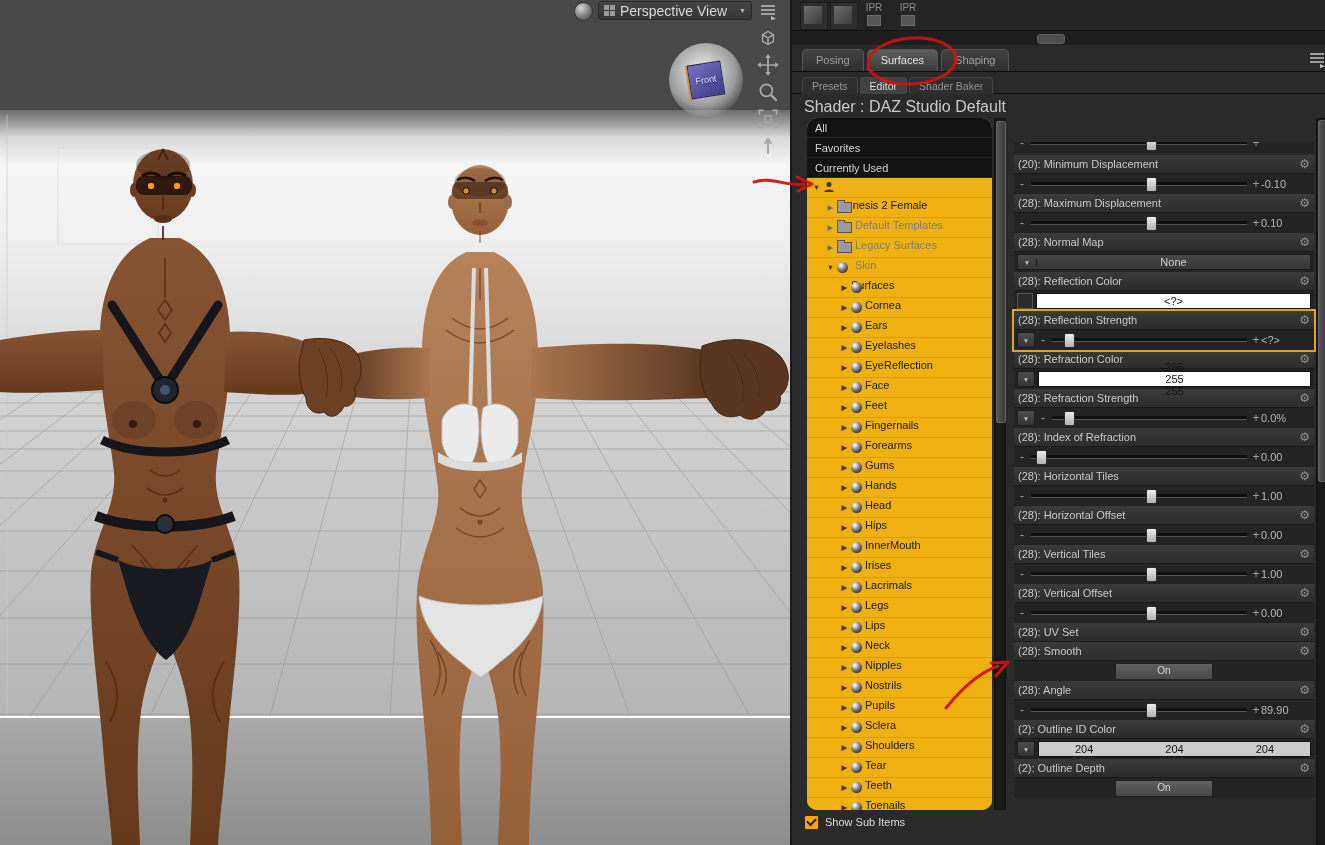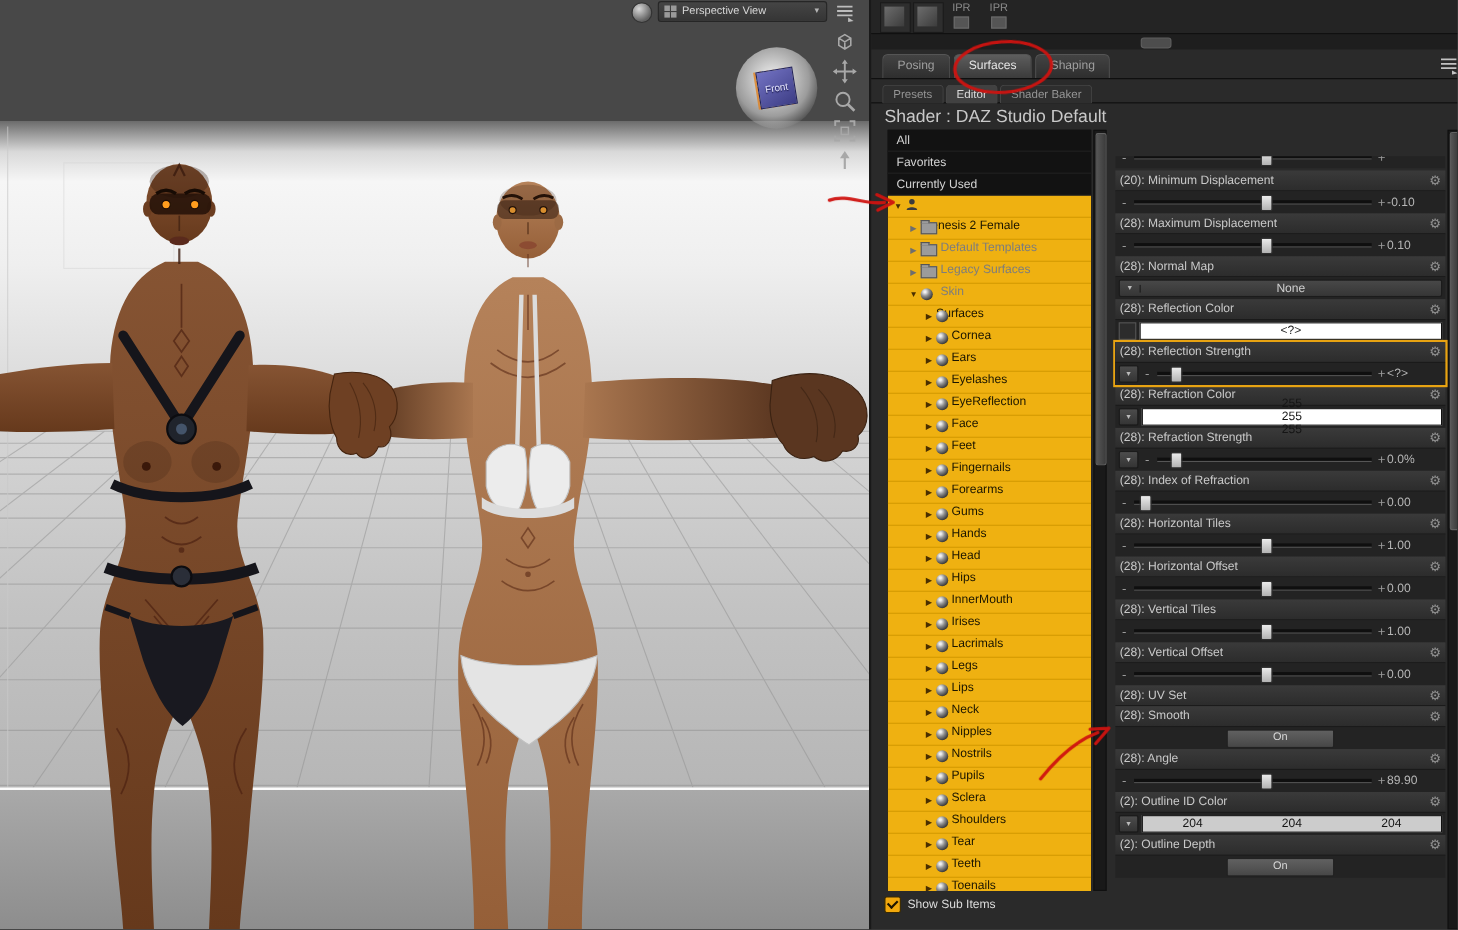--- a/index.html
+++ b/index.html
@@ -10,21 +10,21 @@
   .vp-scene{position:absolute;left:0;top:110px;width:790px;height:608px;
     background:linear-gradient(180deg,#6b6b6b 0px,#d9d9d9 28px,#f6f6f6 55px,#efefef 130px,#d6d6d6 270px,#c3c3c3 440px,#b6b6b6 608px);}
   .vp-floor{position:absolute;left:0;top:718px;width:790px;height:127px;
     background:linear-gradient(180deg,#a9a9a9,#8d8d8d);}
   #scene-svg{position:absolute;left:0;top:0;pointer-events:none;}
   .vp-dropdown{position:absolute;left:598px;top:1px;width:154px;height:19px;background:linear-gradient(#454545,#353535);
     border:1px solid #262626;border-radius:3px;display:flex;align-items:center;padding:0 5px;box-sizing:border-box;}
   .vp-grid-icon{width:11px;height:11px;margin-right:5px;
     background:linear-gradient(#9a9a9a,#9a9a9a) 0 0/5px 5px no-repeat,linear-gradient(#9a9a9a,#9a9a9a) 6px 0/5px 5px no-repeat,
                linear-gradient(#9a9a9a,#9a9a9a) 0 6px/5px 5px no-repeat,linear-gradient(#9a9a9a,#9a9a9a) 6px 6px/5px 5px no-repeat;}
-  .vp-dropdown .lbl{flex:1;font-size:10px;color:#d8d8d8;}
+  .vp-dropdown .lbl{flex:1;font-size:14px;color:#d8d8d8;}
   .caret{font-size:7px;color:#b5b5b5;}
   .vp-sphere{position:absolute;left:574px;top:2px;width:17px;height:17px;border-radius:50%;
     background:radial-gradient(circle at 35% 30%,#d8d8d8,#616161 70%);border:1px solid #333;}
   .vp-menu-icon{position:absolute;left:757px;top:2px;width:22px;height:18px;}
   .view-cube{position:absolute;left:669px;top:43px;width:74px;height:74px;border-radius:50%;
     background:radial-gradient(circle at 45% 40%,rgba(255,255,255,.95),rgba(225,225,225,.55) 55%,rgba(160,160,160,.15) 75%);
     display:flex;align-items:center;justify-content:center;}
   .cube-face{width:32px;height:32px;background:linear-gradient(150deg,#7272c2,#3d3d85);border:1px solid #23235c;
     transform:rotate(-9deg);display:flex;align-items:center;justify-content:center;
     font-size:9px;color:#e8e8ff;text-shadow:0 1px 1px #101040;box-shadow:-2px 0 0 rgba(224,130,32,.8);}
@@ -48,21 +48,21 @@
   .tab.active{background:linear-gradient(#5d5d5d,#3b3b3b);color:#e4e4e4;}
   .rp-tabline{position:absolute;left:0;top:71px;width:535px;height:1px;background:#0d0d0d;}
   .rp-subtabs{position:absolute;left:10px;top:72px;height:21px;white-space:nowrap;}
   .subtab{display:inline-block;height:16px;line-height:16px;padding:0 9px;margin-right:2px;position:relative;top:4px;
     background:#2e2e2e;border:1px solid #454545;border-bottom:none;border-radius:4px 4px 0 0;color:#959595;font-size:10.5px;}
   .subtab.active{background:#414141;color:#dcdcdc;}
   .rp-subtabline{position:absolute;left:0;top:93px;width:535px;height:1px;background:#0d0d0d;}
   .shader-line{position:absolute;left:12px;top:98px;font-size:16px;color:#c9c9c9;}
   .pane-menu{position:absolute;left:515px;top:50px;width:20px;height:18px;}
   
-  .tree{position:absolute;left:15px;top:118px;width:185px;height:692px;overflow:hidden;background:#000000;}
+  .tree{position:absolute;left:15px;top:118px;width:185px;height:692px;overflow:hidden;background:#5eead4;border-radius:10px;}
   .trow{height:19px;border-bottom:1px solid #262626;display:flex;align-items:center;padding-left:4px;box-sizing:content-box;}
   .trow.dark{background:#121212;}
   .trow.dark .tlabel{color:#d4d4d4;padding-left:4px;}
   .trow.yellow{background:#efb111;border-bottom:1px solid #d79d00;}
   .trow.yellow .tlabel{color:#1a1500;margin-top:35px;}
   .trow.muted .tlabel{color:#7d7d7d;}
   .ind1{padding-left:18px;}
   .ind2{padding-left:32px;}
   .texp{width:11px;font-size:7.5px;color:#4a2f00;text-align:center;flex:none;}
   .texp.gray{color:#6e6e6e;}

